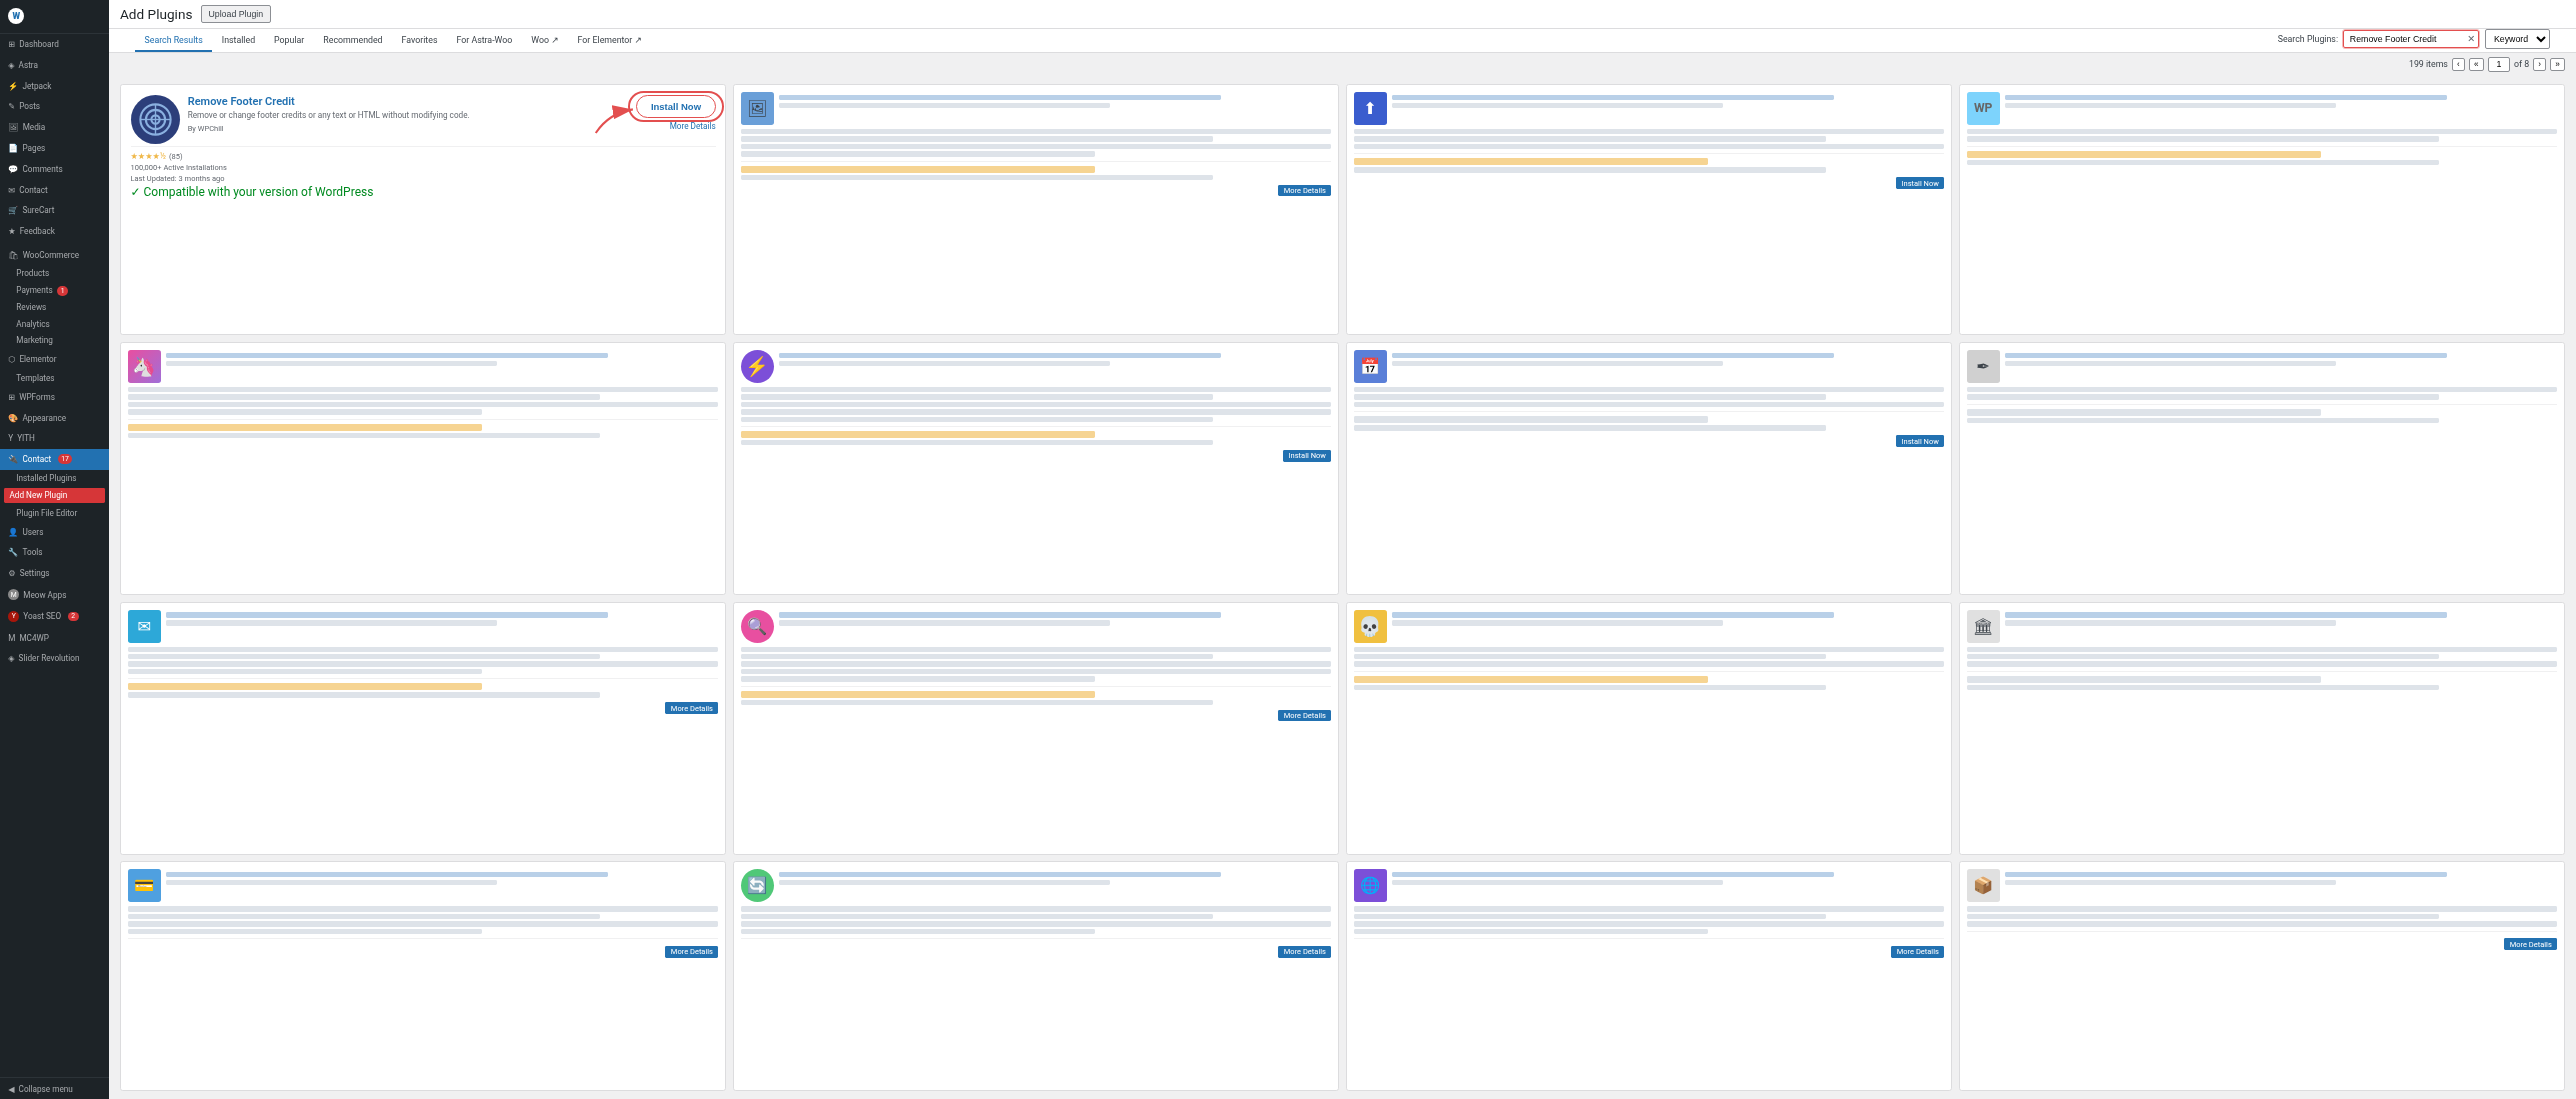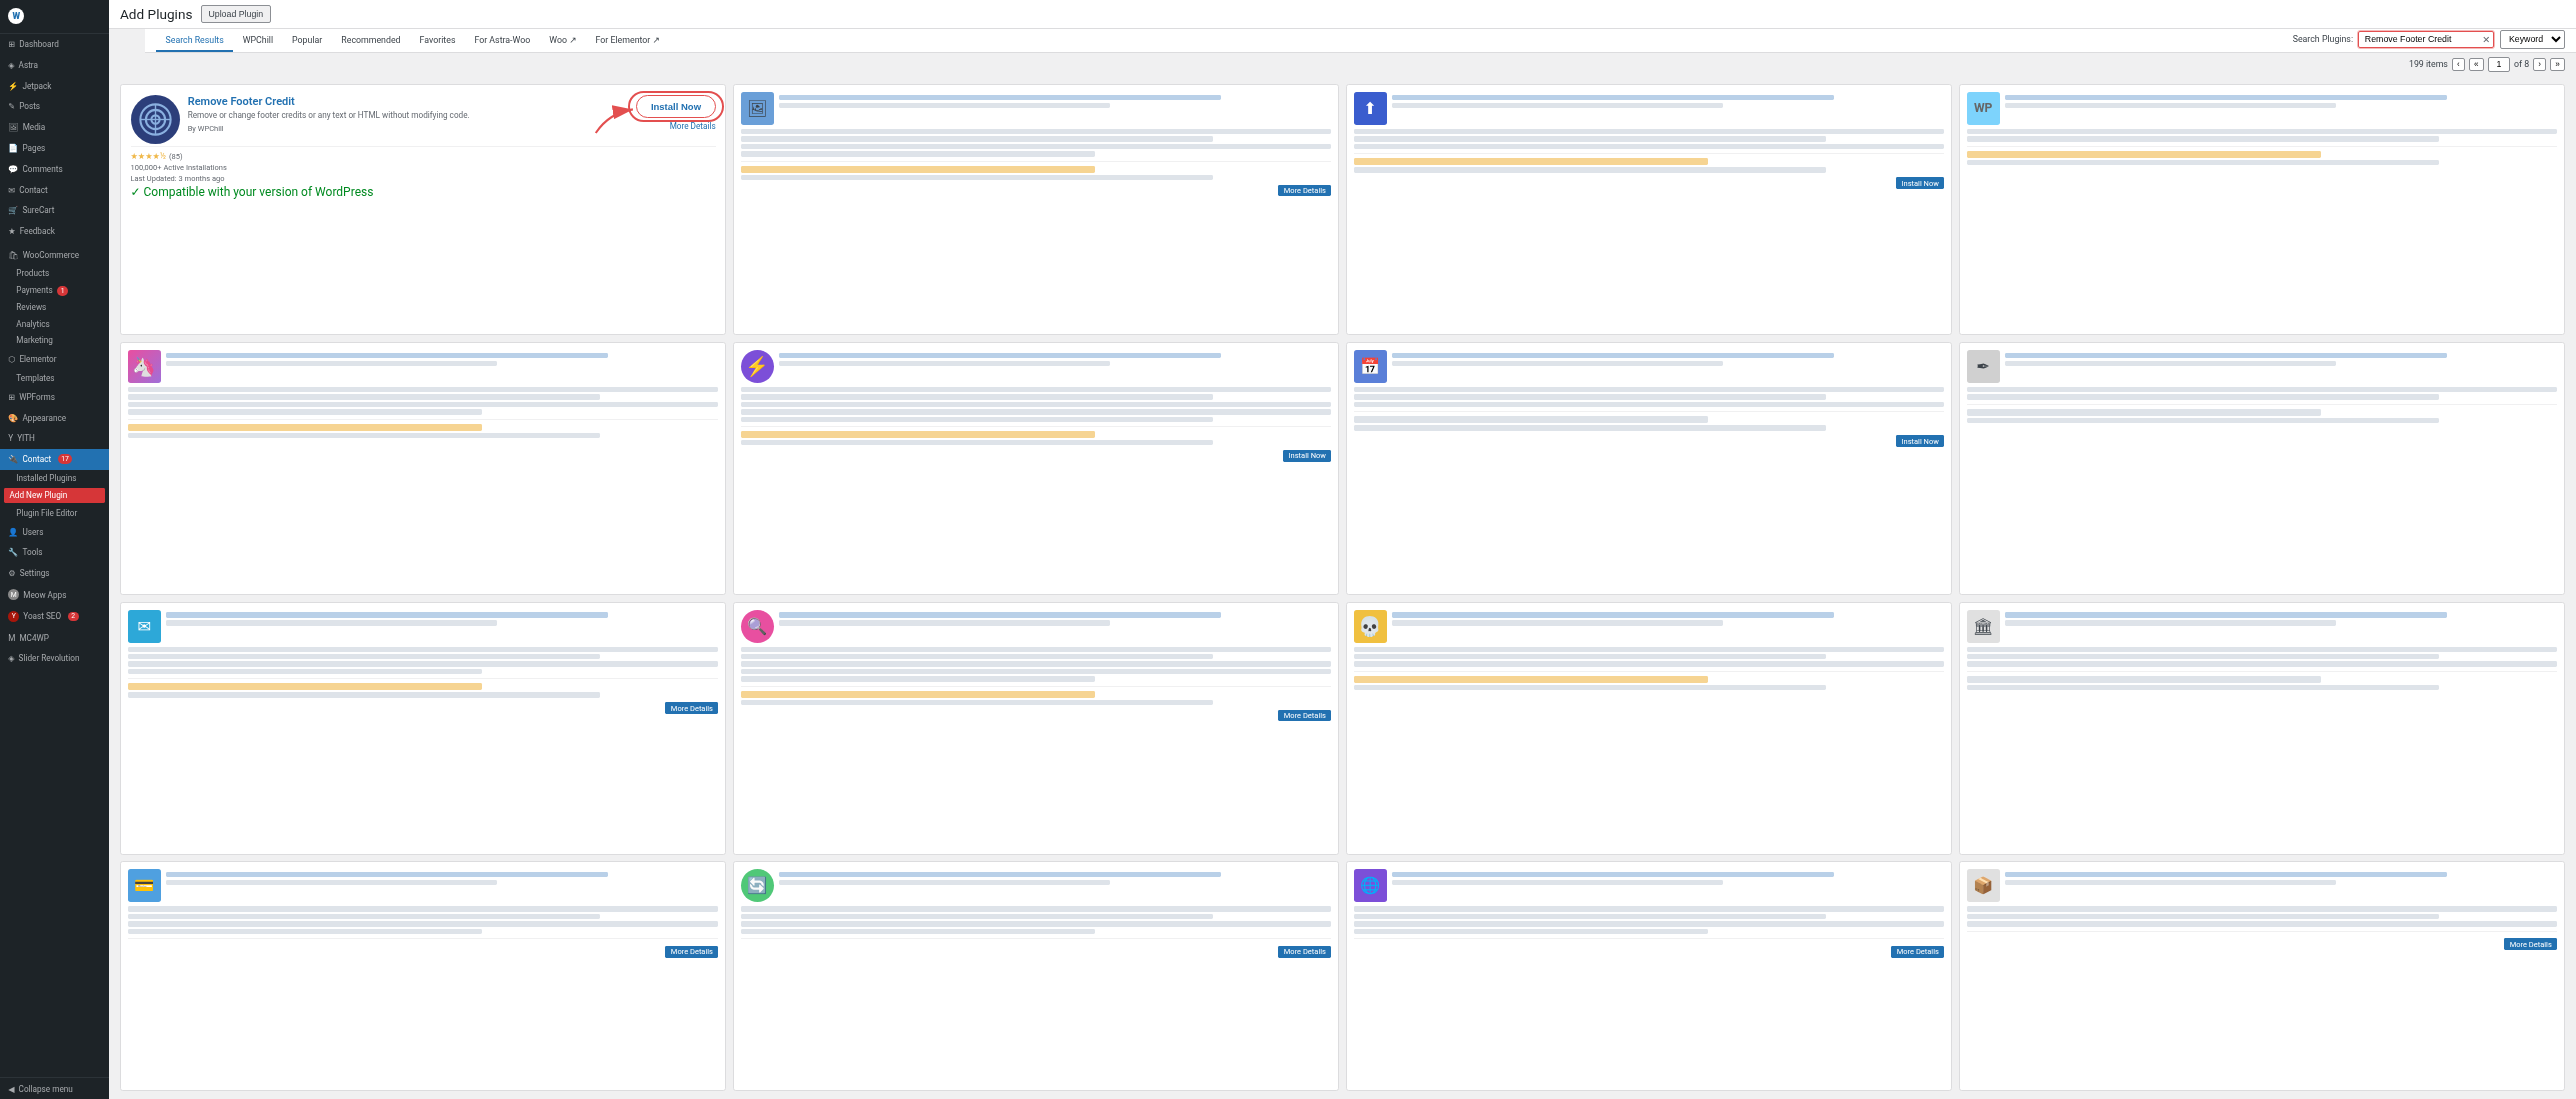--- a/index.html
+++ b/index.html
@@ -56,25 +56,24 @@
       padding: 2.7px 6.8px;
       font-size: 8.8px;
       cursor: pointer;
       color: #3c434a;
     }
 
     
     #tabs {
       background: #fff;
       border-bottom: 0.7px solid #dcdcde;
-      padding: 0 11px;
-      display: flex;
-      align-items: center;
+      padding: 0 26px;
+      display: flex;
+      align-items: flex-start;
       gap: 0;
-      margin-left: 36px;
     }
     .tab {
       padding: 5.4px 9.5px;
       cursor: pointer;
       font-size: 8.8px;
       color: #3c434a;
       border-bottom: 2px solid transparent;
       text-decoration: none;
       display: flex;
       align-items: center;
@@ -370,21 +369,21 @@
 
 <div id="main">
 
   <div id="topbar">
     <h1>Add Plugins</h1>
     <button class="upload-btn">Upload Plugin</button>
   </div>
 
   <div id="tabs">
     <a class="tab active">Search Results</a>
-    <a class="tab">WPChill</a>
+    <a class="tab">Installed</a>
     <a class="tab">Popular</a>
     <a class="tab">Recommended</a>
     <a class="tab">Favorites</a>
     <a class="tab">For Astra-Woo</a>
     <a class="tab">Woo ↗</a>
     <a class="tab">For Elementor ↗</a>
 
     <div style="margin-left: auto; display: flex; align-items: center; gap: 5.4px; padding-bottom: 2.7px;">
       <span style="font-size:8.8px; color:#3c434a;">Search Plugins:</span>
       <div class="search-wrapper">

